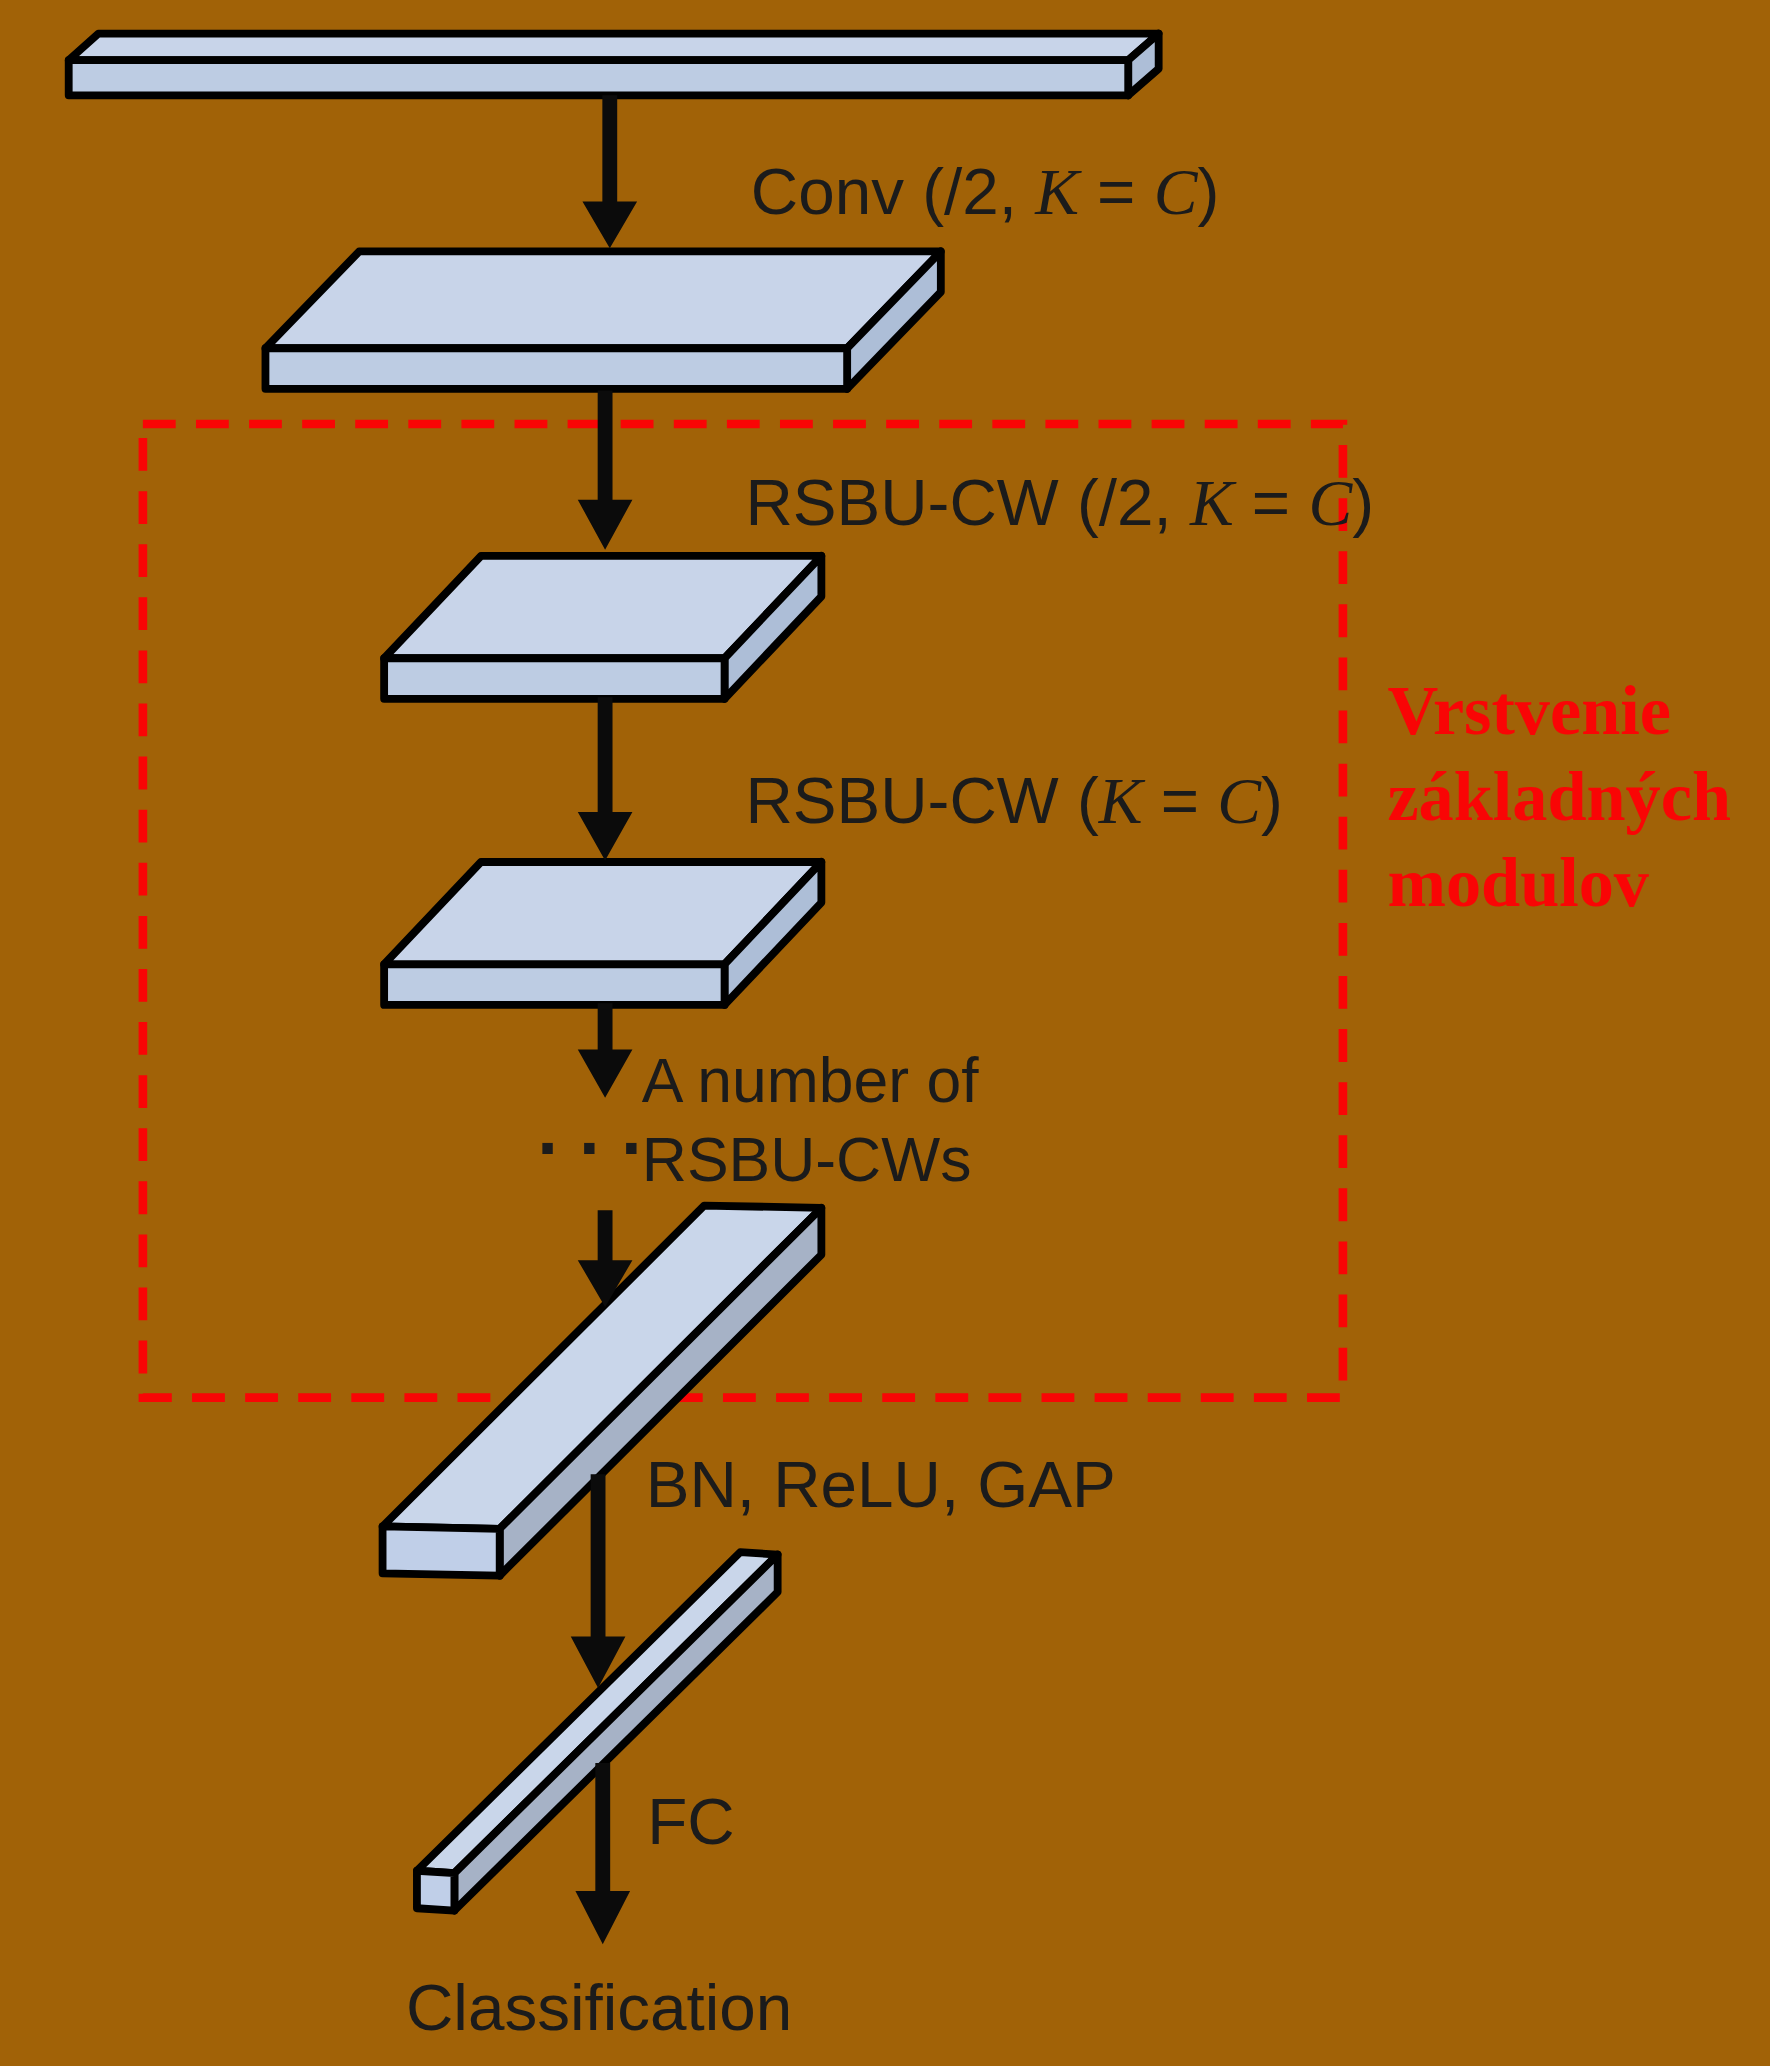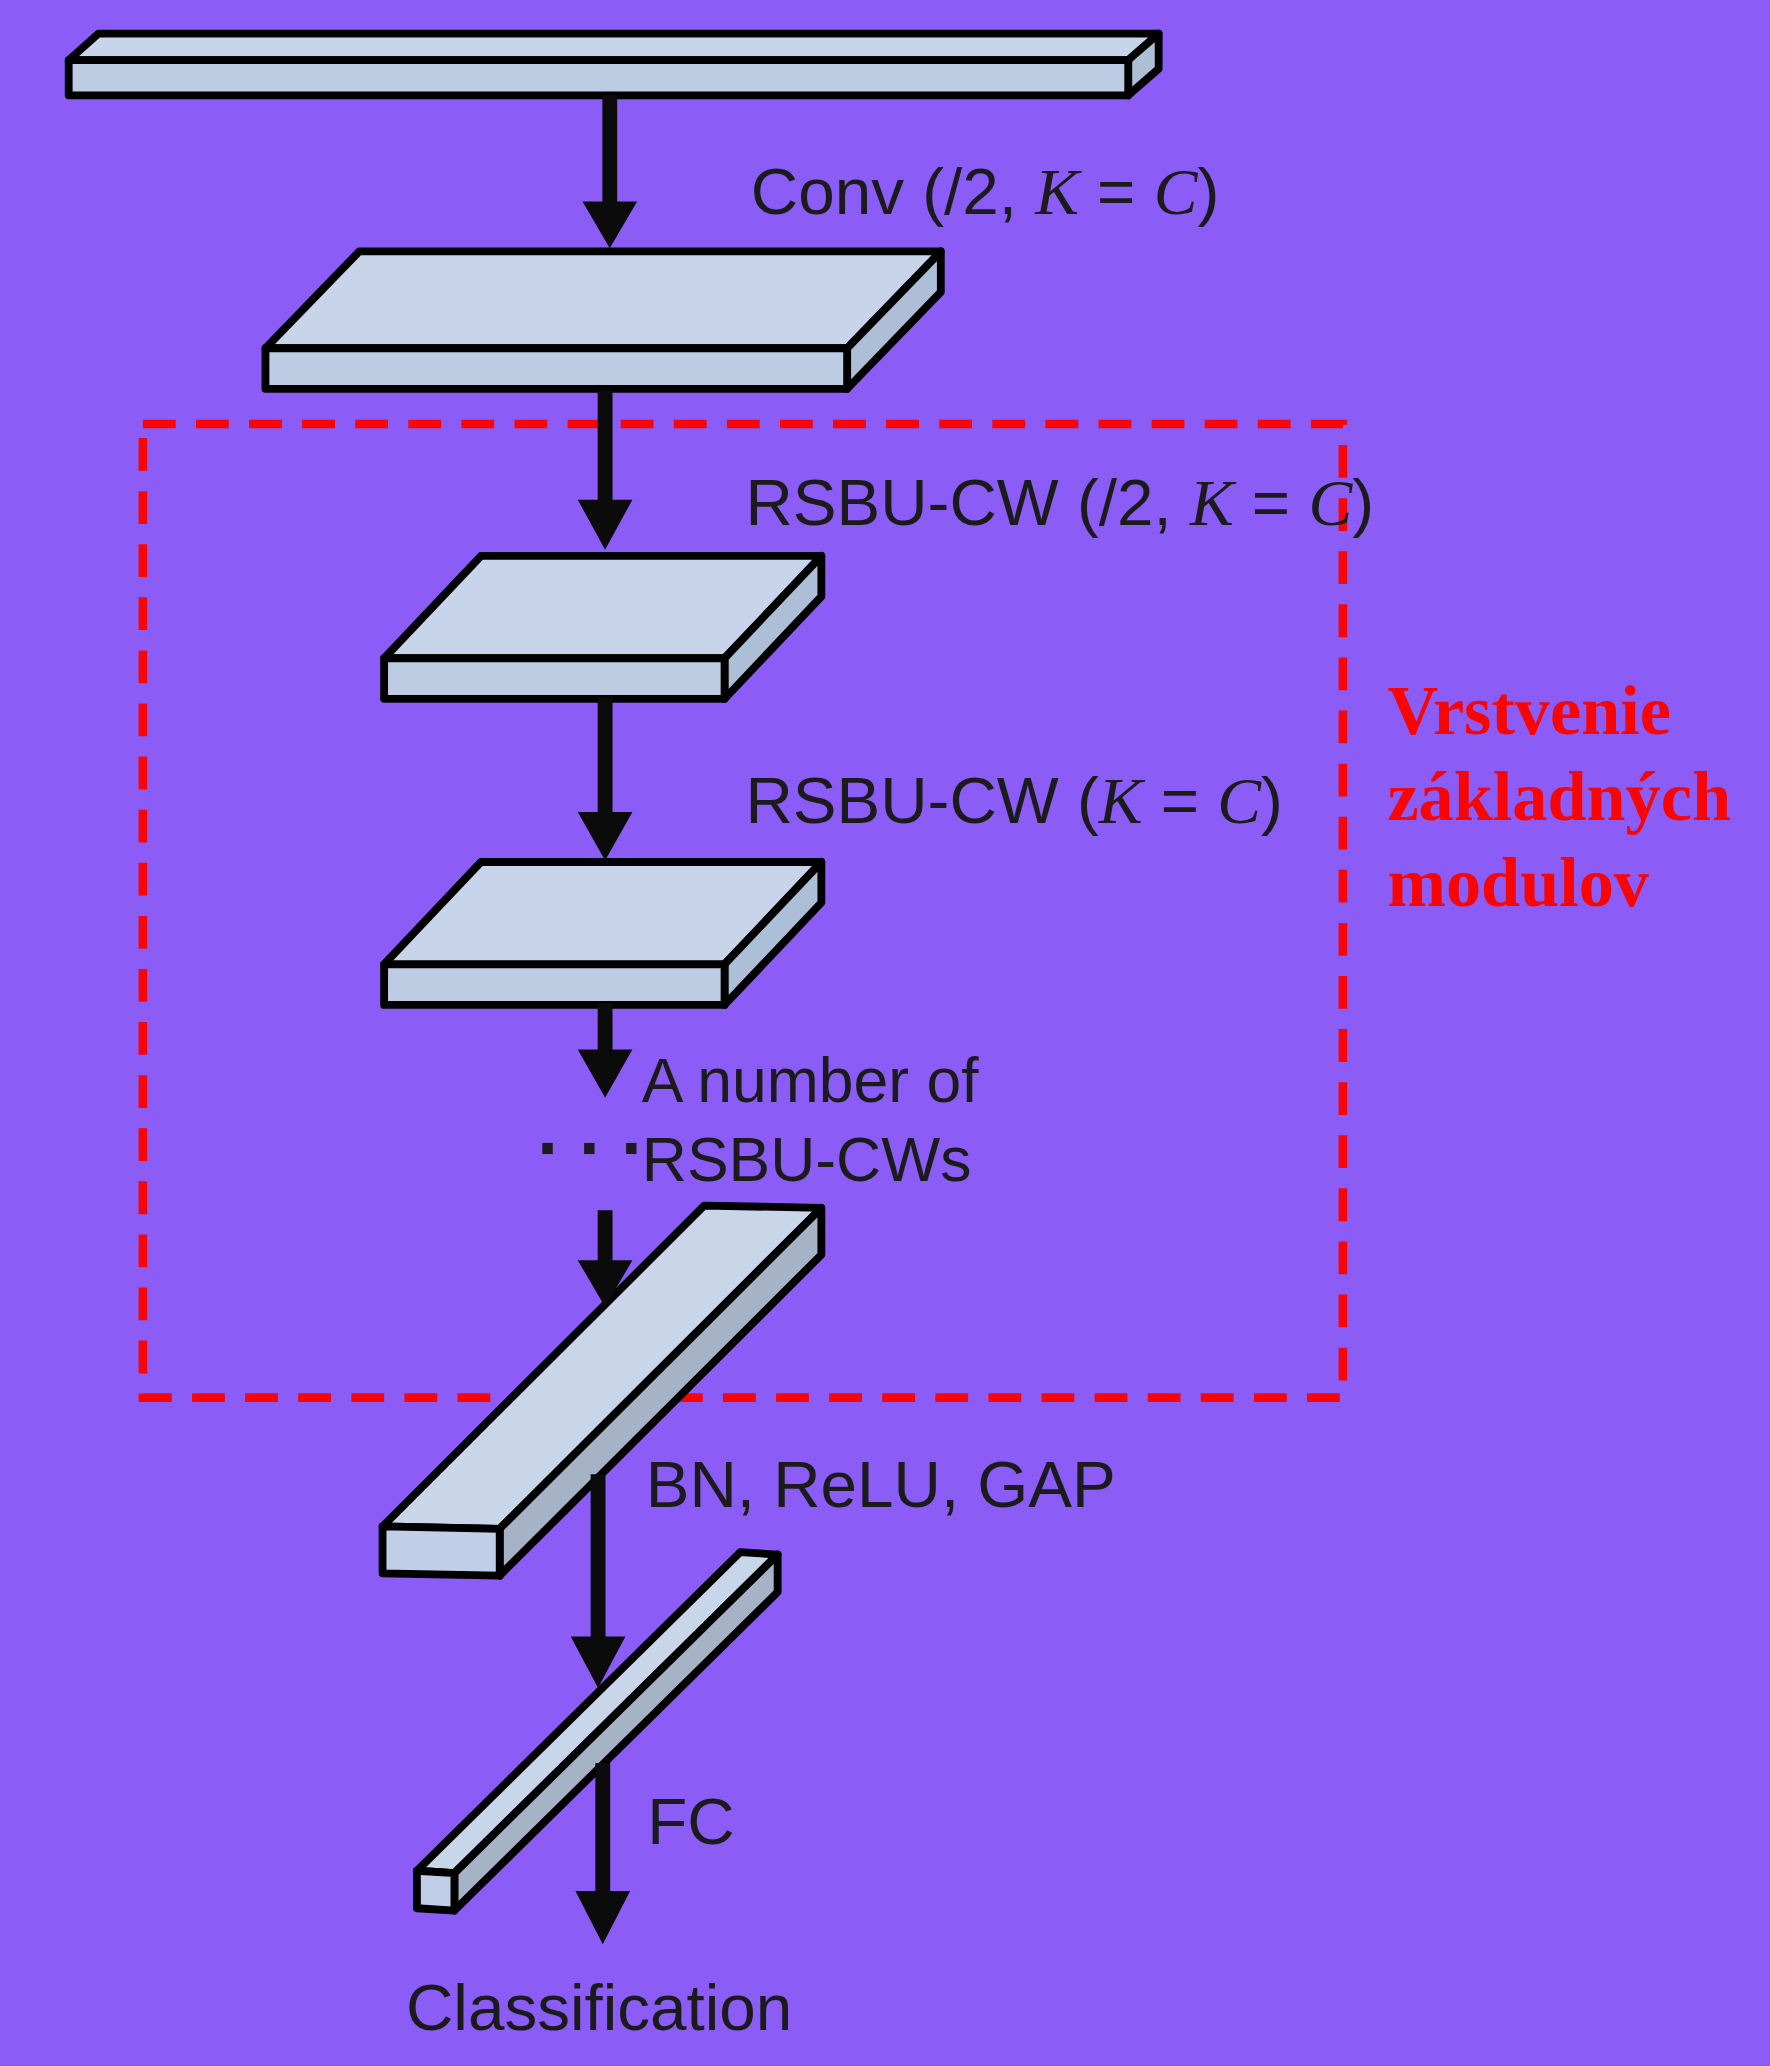--- a/index.html
+++ b/index.html
@@ -1,16 +1,16 @@
 <!DOCTYPE html>
 <html style="font-size:12.5px"><head>
 <meta charset="utf-8">
 <style>
   html, body { margin: 0; padding: 0; background: #ffffff; }
-  .canvas { width: 1770px; height: 2066px; position: relative; background: #8b5cf6; }
+  .canvas { width: 1770px; height: 2066px; position: relative; background: #a16207; }
   svg { display: block; width: 100%; height: 100%; }
 
   .shape   { stroke: #000000; stroke-width: 10; stroke-linejoin: round; }
   .arrow   { fill: #0b0b0b; stroke: none; }
   .redbox  { fill: none; stroke-width: 11; stroke-dasharray: 42 26; }
 
   text { white-space: pre; }
   .lbl {
     font-family: "Liberation Sans", sans-serif;
     font-size: 80px;

